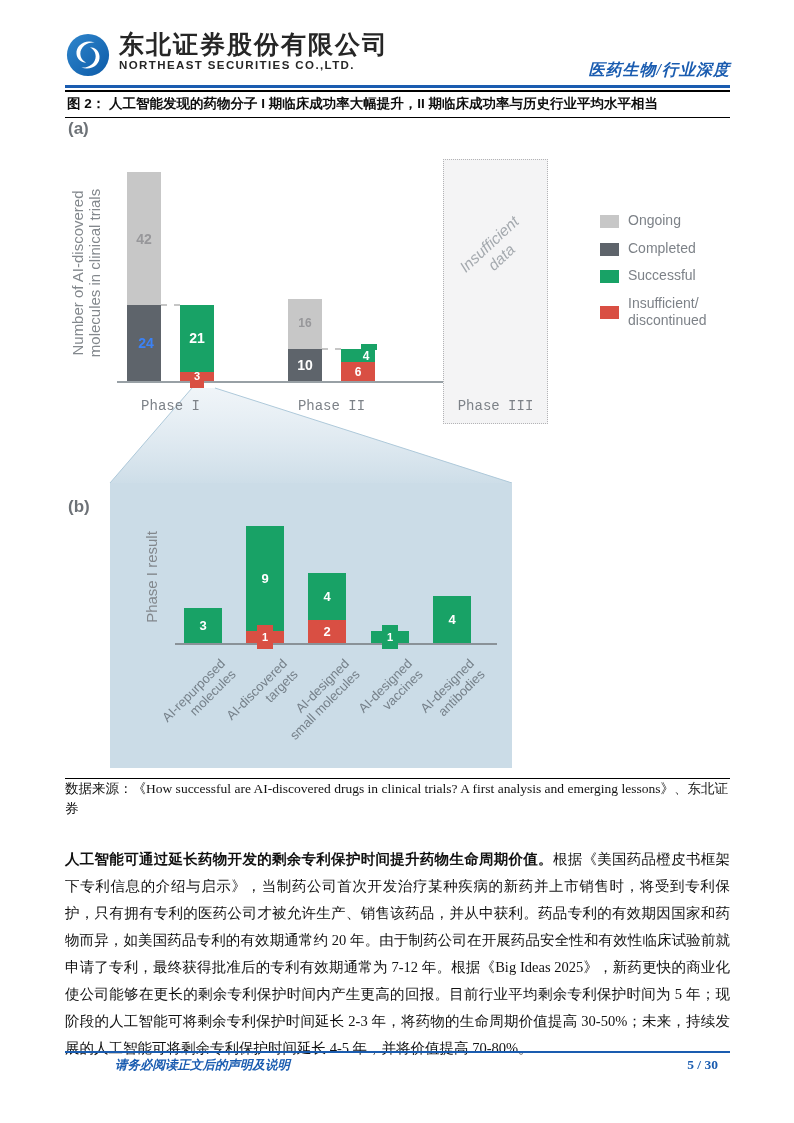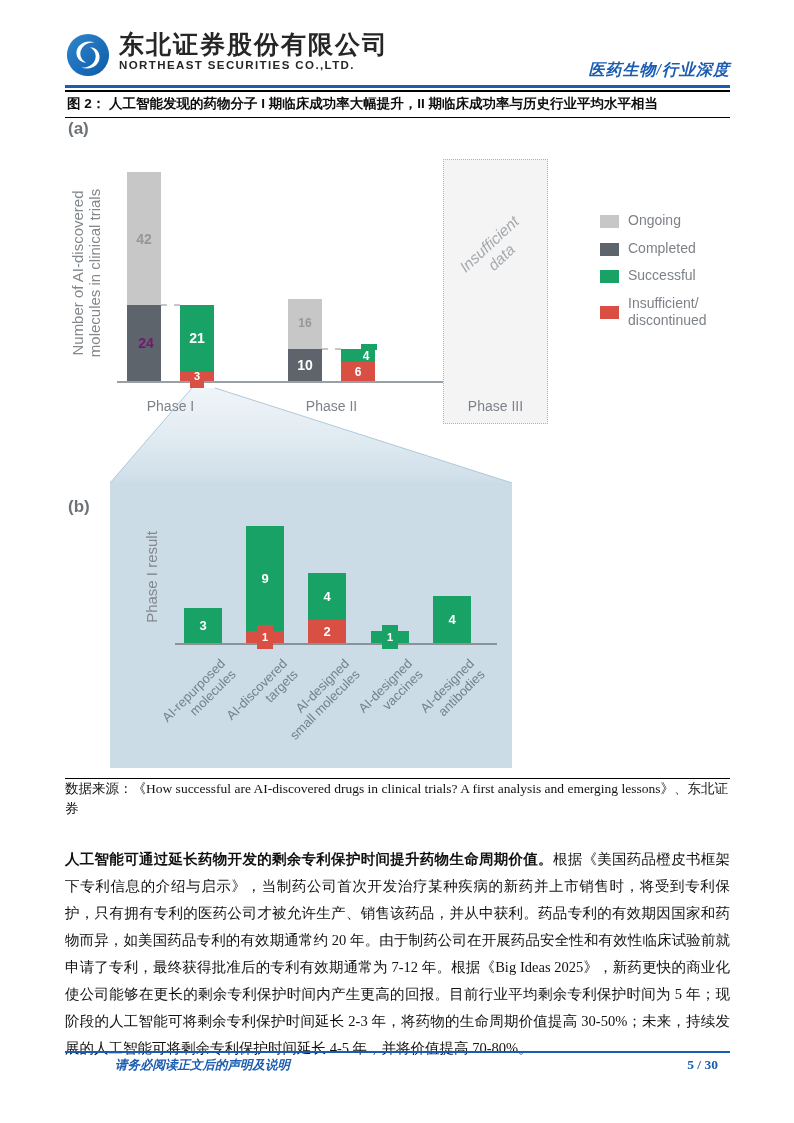--- a/index.html
+++ b/index.html
@@ -21,21 +21,21 @@
   .fig-title{font-size:13.5px;font-weight:bold;color:#0d0d0d;line-height:16px;}
 
   
   .figure-canvas{position:absolute;left:60px;top:115px;width:674px;height:660px;}
   .figure-canvas *{box-sizing:border-box;}
   .panel-tag{position:absolute;font-size:17px;font-weight:bold;color:#6d7277;}
   .bar-seg{position:absolute;}
   .bar-label{position:absolute;text-align:center;font-weight:bold;}
   .axis-line{position:absolute;background:#98a0a5;}
   .dash-link{position:absolute;border-top:2px dashed #c6c6c6;}
-  .cat-label{position:absolute;color:#7d8288;font-size:14px;line-height:16px;text-align:center;}
+  .cat-label{position:absolute;color:#7d8288;font-size:14px;line-height:16px;text-align:center;font-family:Liberation Mono, monospace;}
   .ylabel{position:absolute;color:#83888d;font-size:15px;line-height:17px;text-align:center;
           transform:rotate(-90deg);white-space:pre-line;}
   .legend-item{position:absolute;display:flex;align-items:center;}
   .legend-swatch{width:19px;height:13px;margin-right:9px;flex:none;margin-top:2px;}
   .legend-label{font-size:14px;color:#7d8288;line-height:17px;white-space:pre-line;}
   .ph3-box{position:absolute;border:1.5px dotted #b3b3b6;background:#f4f4f5;}
   .ph3-note{position:absolute;color:#a4a9ae;font-style:italic;font-size:15.5px;text-align:center;
             transform:rotate(-43deg);line-height:18px;}
   .b-panel{position:absolute;background:#cbdce7;}
   .b-cat{position:absolute;color:#76818a;font-size:13px;line-height:15px;text-align:right;
@@ -99,21 +99,21 @@
         <line x1="155" y1="273" x2="452" y2="368" stroke="#aec9da" stroke-width="1"></line>
       </svg>
       <div class="b-panel" style="left: 50px; top: 368px; width: 402px; height: 285px;"></div>
       <div class="panel-tag" style="left: 8px; top: 4px;">(a)</div>
       <div class="ylabel" style="left: -78px; top: 137px; width: 216px; height: 42px;">Number of AI-discovered
 molecules in clinical trials</div>
       <div class="axis-line" style="left: 57px; top: 266px; width: 431px; height: 1.5px;"></div>
       <div class="bar-seg" style="left: 67px; top: 190px; width: 34px; height: 76px; background: rgb(94, 100, 107);"></div>
       <div class="bar-seg" style="left: 67px; top: 57px; width: 34px; height: 133px; background: rgb(199, 199, 199);"></div>
       <div class="bar-label" style="left: 67px; top: 115.5px; width: 34px; color: rgb(151, 151, 154); font-size: 14px;">42</div>
-      <div class="bar-label" style="left: 67px; top: 220px; width: 38px; color: #701a75; font-size: 14px;">24</div>
+      <div class="bar-label" style="left: 67px; top: 220px; width: 38px; color: #3b82f6; font-size: 14px;">24</div>
       <div class="dash-link" style="left: 101px; top: 189px; width: 19px;"></div>
       <div class="bar-seg" style="left: 120px; top: 256.5px; width: 34px; height: 9.5px; background: rgb(217, 79, 67);"></div>
       <div class="bar-seg" style="left: 120px; top: 190px; width: 34px; height: 66.5px; background: rgb(24, 162, 102);"></div>
       <div class="bar-seg" style="left: 130px; top: 266px; width: 14px; height: 7px; background: rgb(217, 79, 67);"></div>
       <div class="bar-label" style="left: 120px; top: 215.25px; width: 34px; color: rgb(255, 255, 255); font-size: 14px;">21</div>
       <div class="bar-label" style="left: 120px; top: 255.25px; width: 34px; color: rgb(255, 255, 255); font-size: 11px;">3</div>
       <div class="cat-label" style="left: 67px; top: 283px; width: 87px;">Phase I</div>
       <div class="bar-seg" style="left: 228px; top: 234.333px; width: 34px; height: 31.6667px; background: rgb(94, 100, 107);"></div>
       <div class="bar-seg" style="left: 228px; top: 183.667px; width: 34px; height: 50.6667px; background: rgb(199, 199, 199);"></div>
       <div class="bar-label" style="left: 228px; top: 201px; width: 34px; color: rgb(151, 151, 154); font-size: 12px; text-align: center;">16</div>

